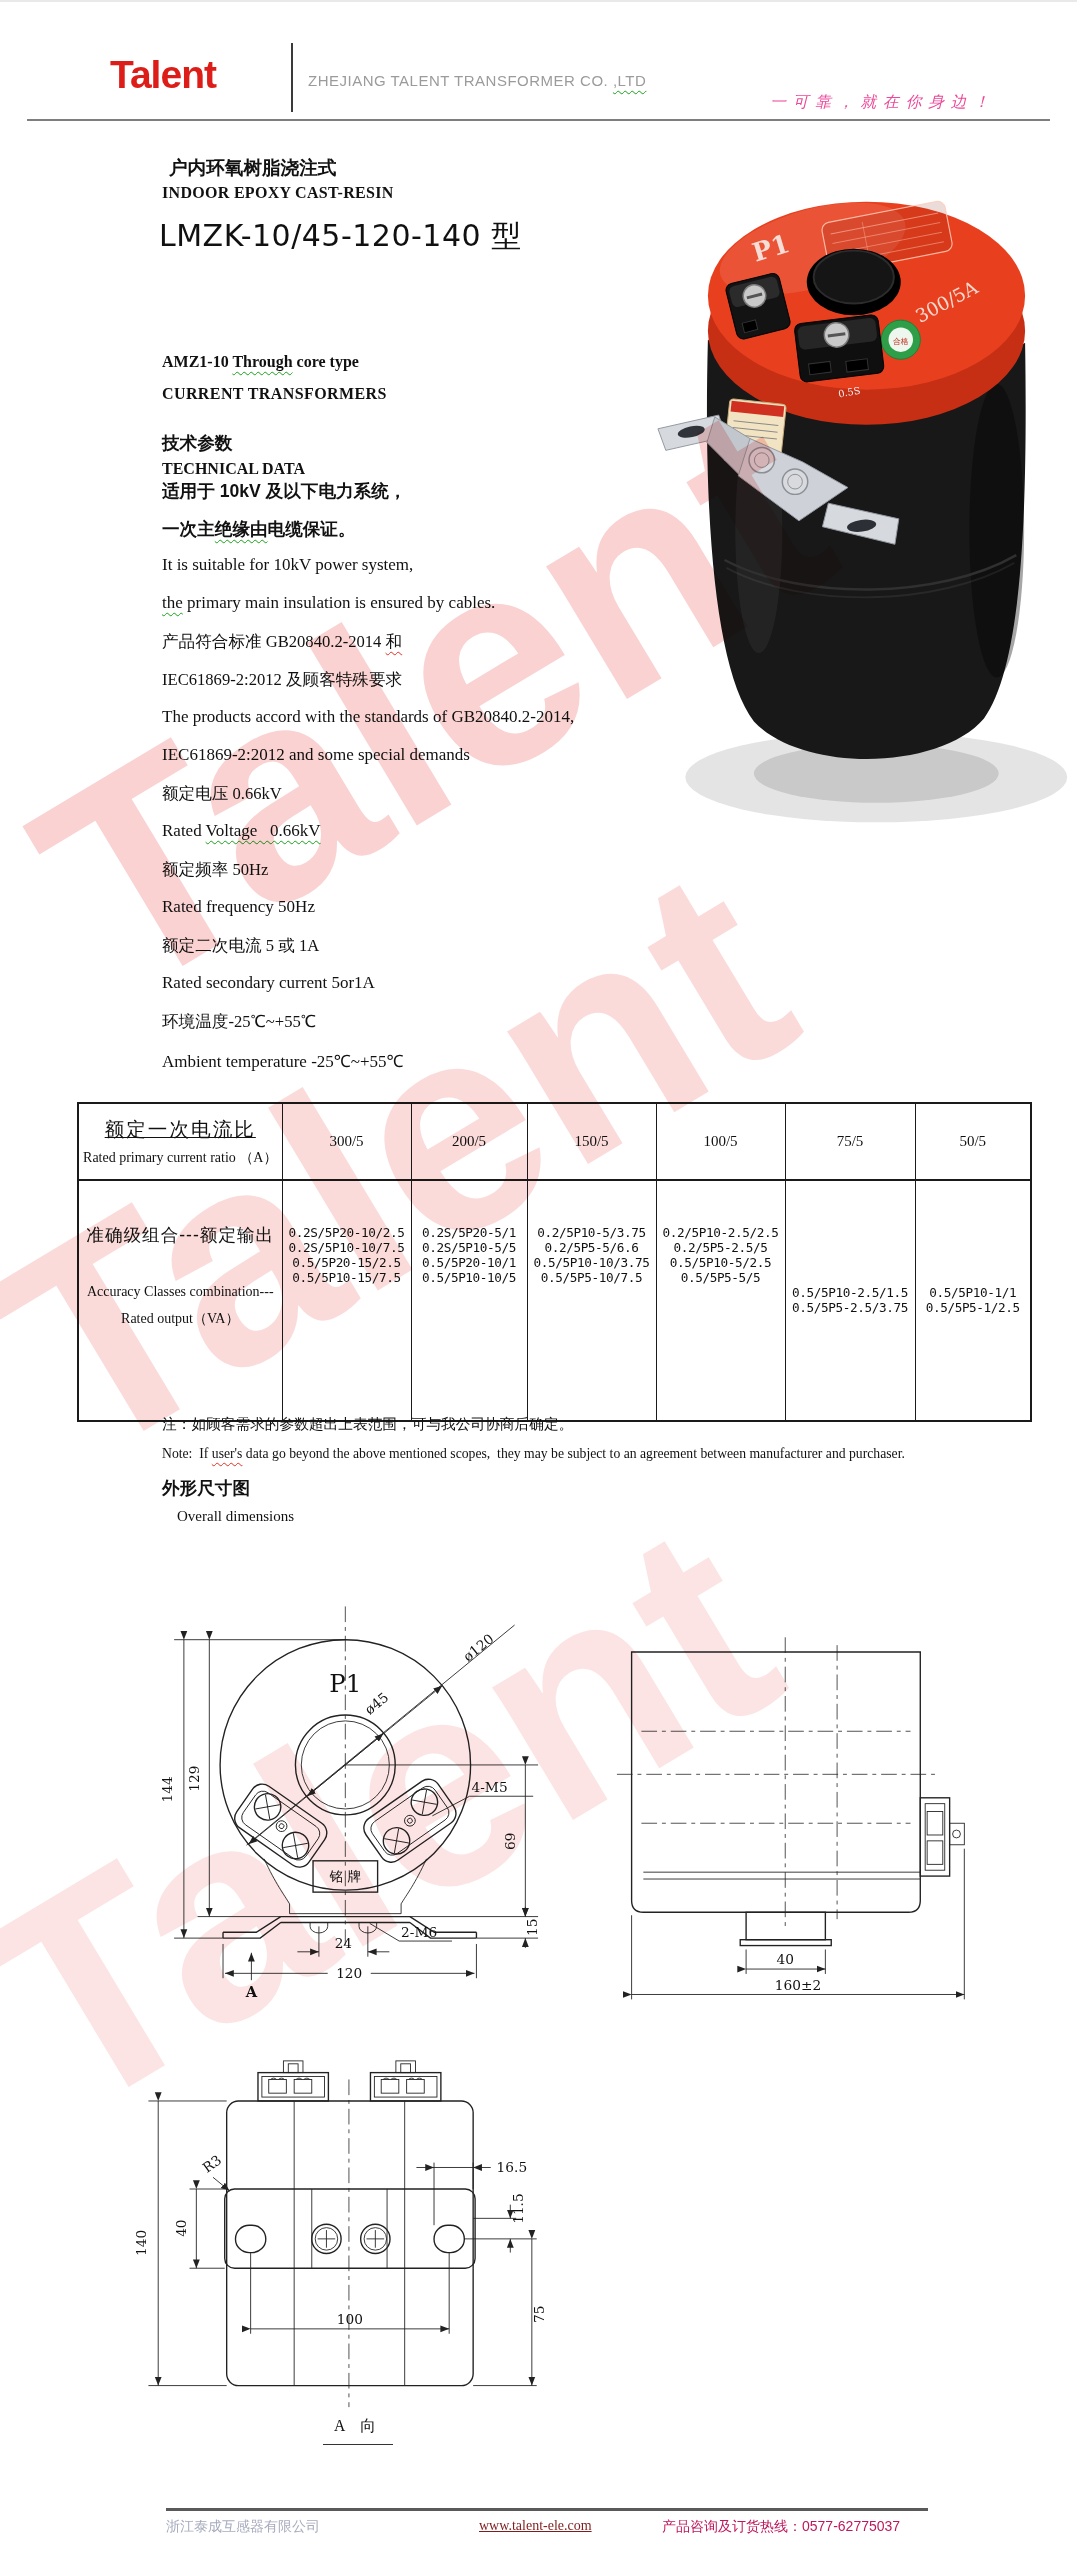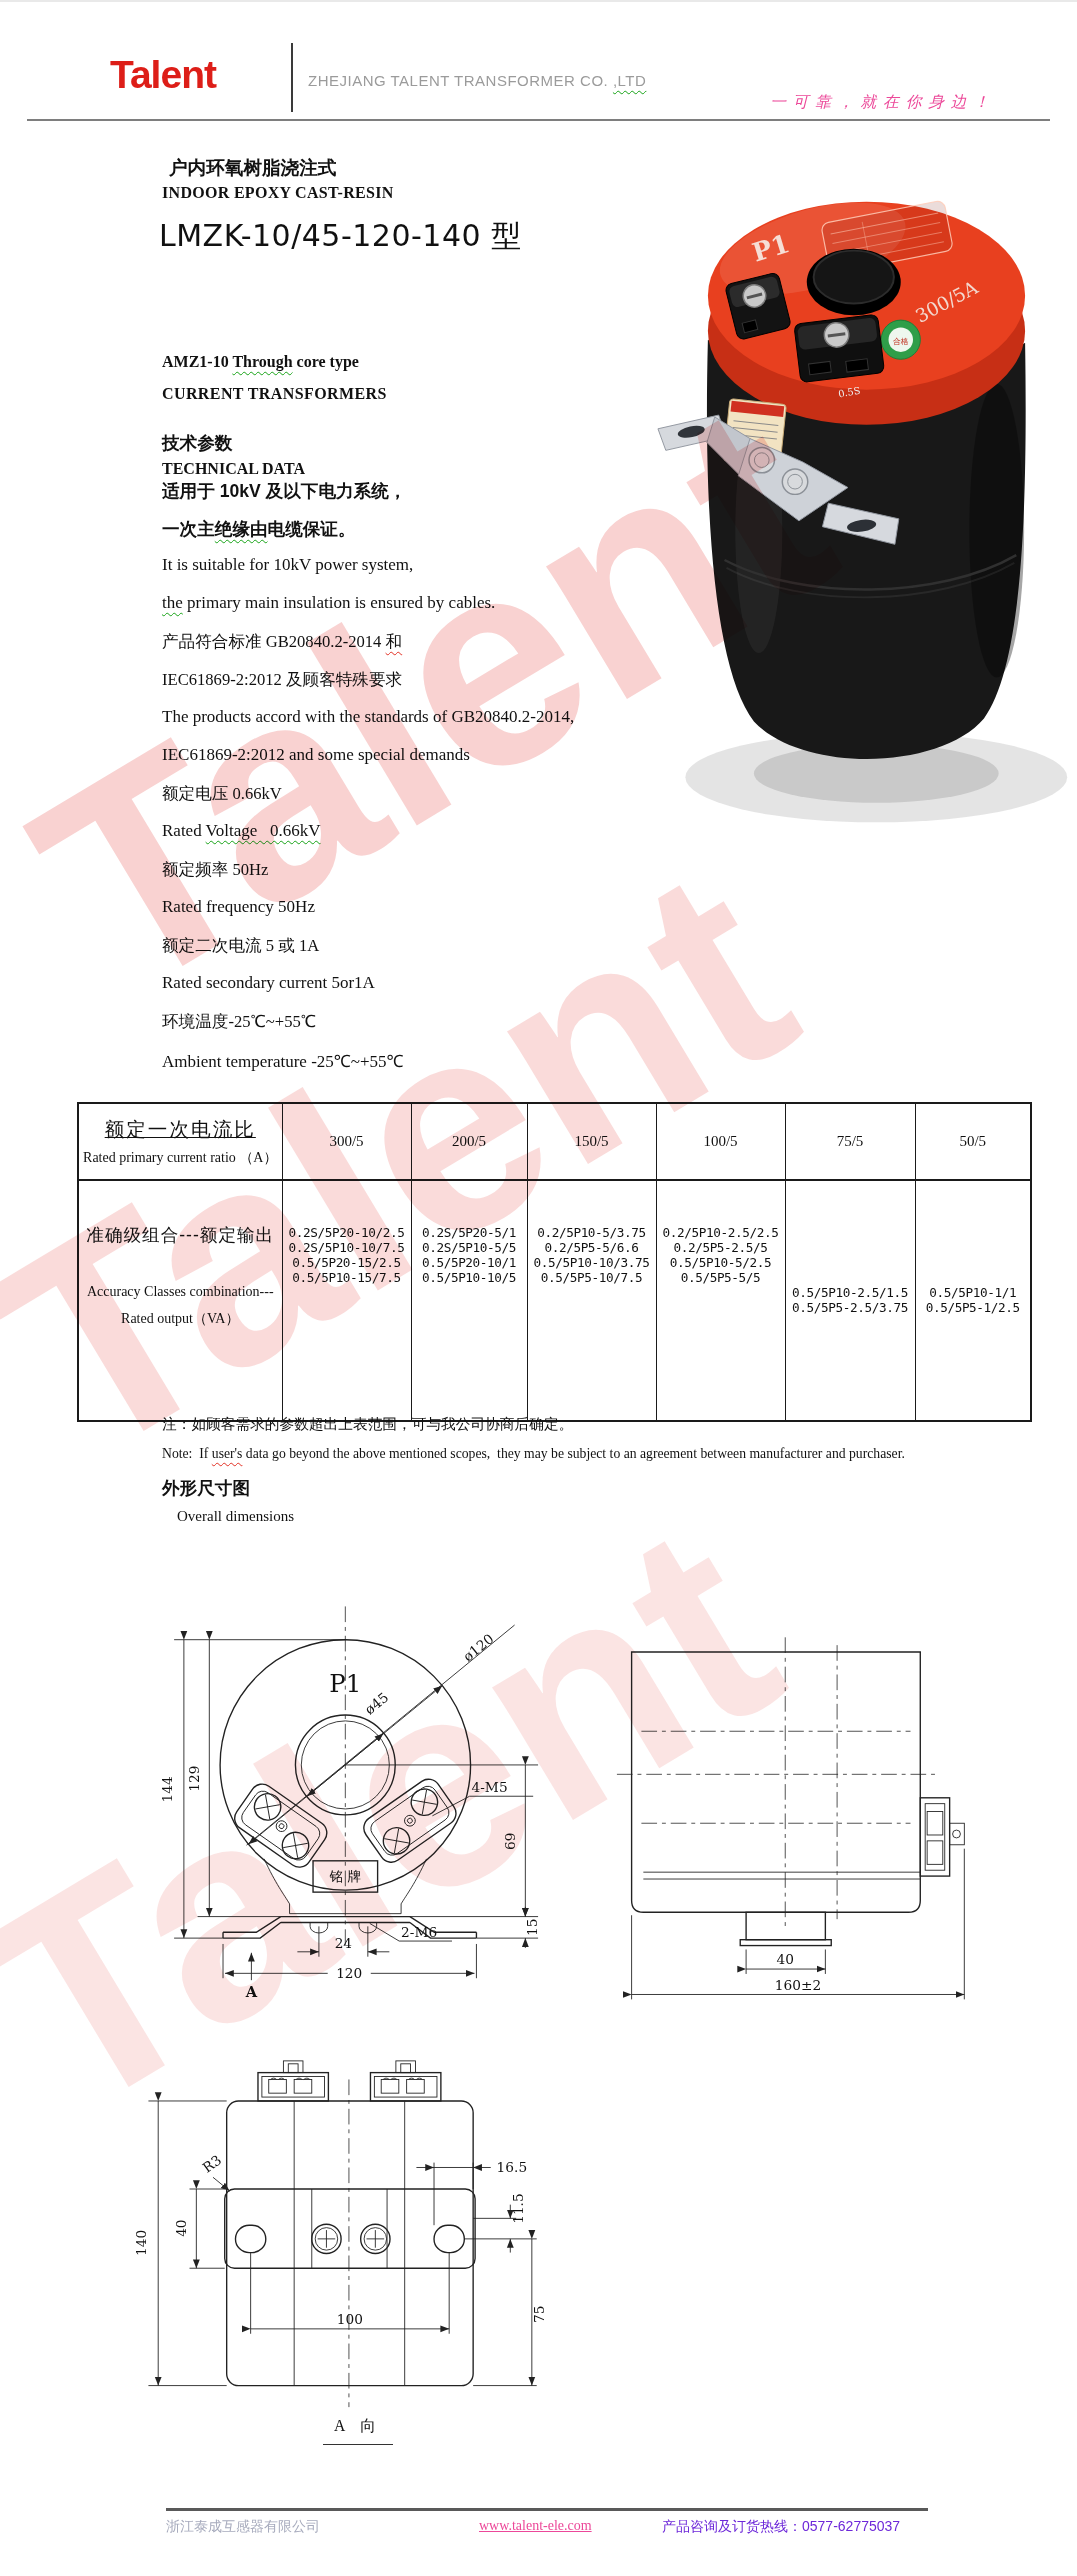--- a/index.html
+++ b/index.html
@@ -70,23 +70,23 @@
   .wm{position:absolute;font:bold 294px "Liberation Sans",sans-serif;line-height:1;white-space:nowrap;
       color:var(--brand,#dd1e18);transform:rotate(-31deg);transform-origin:0 100%;
       mix-blend-mode:multiply;pointer-events:none;}
   #wm1{left:147px;top:744px;opacity:.20;}
   #wm2{left:108px;top:1209px;opacity:.16;}
   #wm3{left:93px;top:1865px;opacity:.12;}
 
   
   #footer-rule{left:166px;top:2506px;width:762px;height:2.9px;background:#595959;}
   #footer-company{left:166px;top:2516px;font:14px "Liberation Sans",sans-serif;color:#a7abbd;}
-  #footer-site{left:479px;top:2516px;font:14px "Liberation Serif",serif;color:#ec4899;
+  #footer-site{left:479px;top:2516px;font:14px "Liberation Serif",serif;color:#7f1d1d;
                text-decoration:underline;}
-  #footer-hotline{left:662px;top:2516px;font:14px "Liberation Sans",sans-serif;color:#6d28d9;}
+  #footer-hotline{left:662px;top:2516px;font:14px "Liberation Sans",sans-serif;color:#be185d;}
 </style>
 </head>
 <body>
 
 <div id="page">
 
   <div class="abs" id="logo">Talent</div>
   <div class="abs" id="logo-divider"></div>
   <div class="abs" id="company"><span>ZHEJIANG TALENT TRANSFORMER CO. </span><span class="wavy-green">,LTD</span></div>
   <div class="abs" id="tagline">一可靠，就在你身边！</div>

